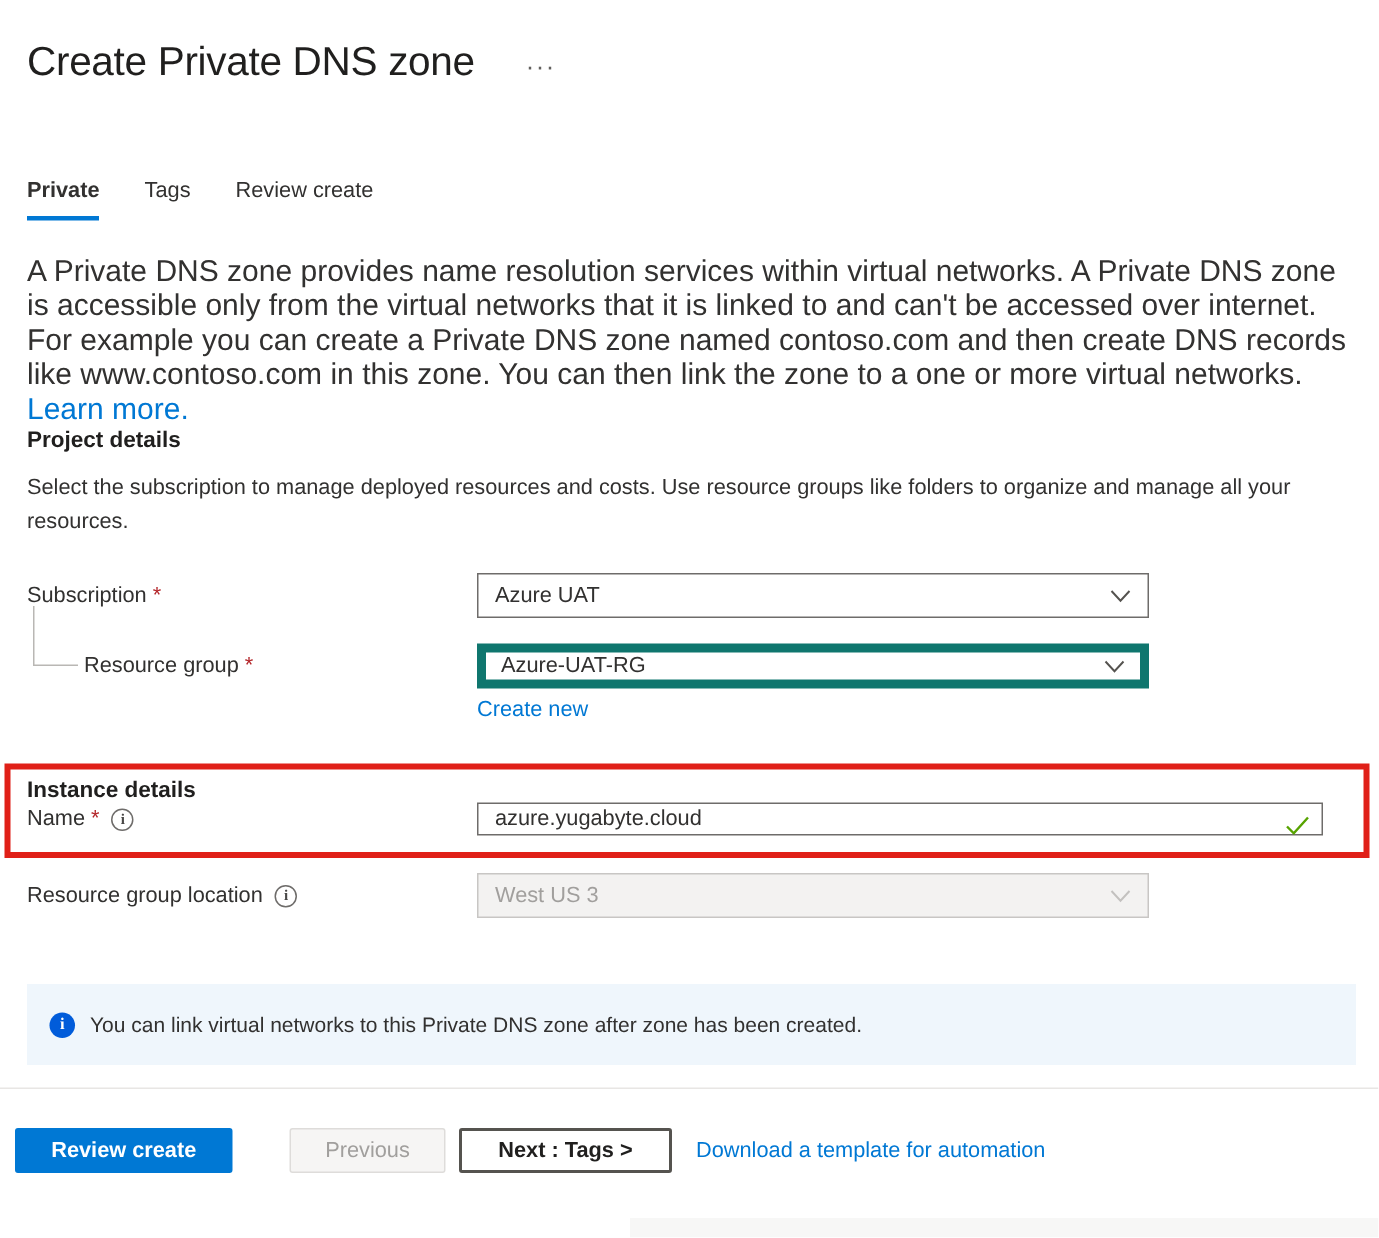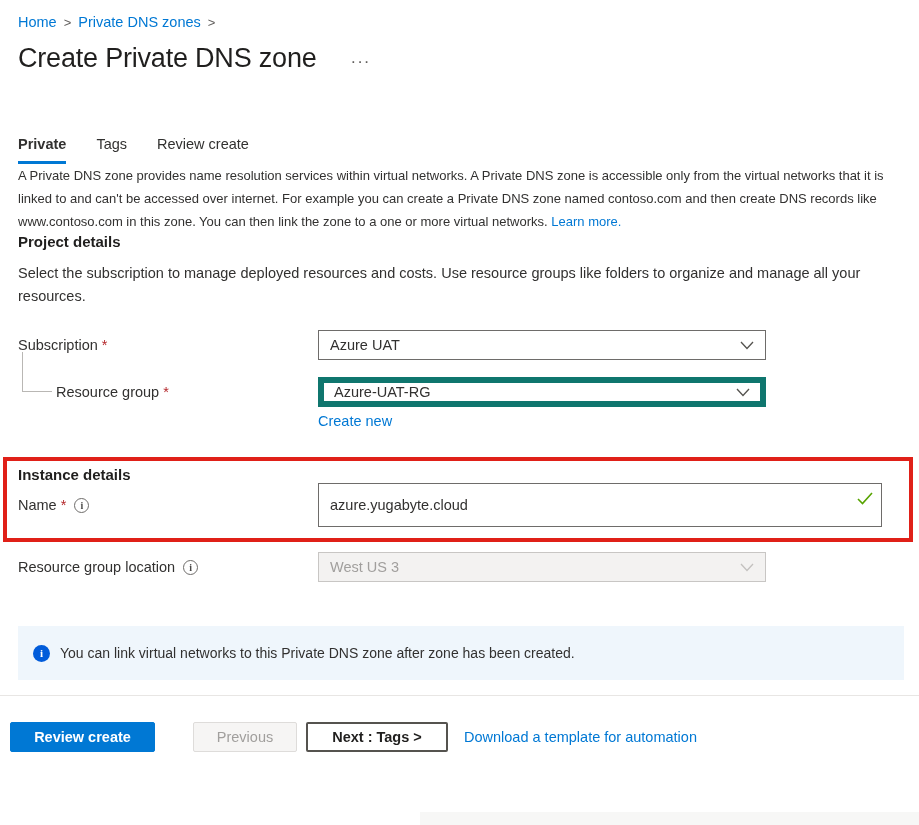--- a/index.html
+++ b/index.html
@@ -23,21 +23,21 @@
   .title-row { display: flex; align-items: center; margin-top: 12px; }
   h1.page-title { font-size: 27px; font-weight: 400; margin: 0; color: #201F1E; letter-spacing: -0.2px; }
   .more-options { color: #605E5C; font-size: 17px; margin-left: 34px; margin-top: 6px; letter-spacing: 1px; cursor: pointer; }
 
   
   .tabs { margin-top: 62px; display: flex; }
   .tab { font-size: 14.5px; margin-right: 30px; padding-bottom: 9px; border-bottom: 3px solid transparent; cursor: pointer; color: #323130; }
   .tab.active { font-weight: 700; border-bottom-color: #0078D4; }
 
   
-  .intro { font-size: 13px; line-height: 23px; width: 884px; }
+  .intro { margin-top: 23px; font-size: 20px; line-height: 23px; width: 884px; }
   a.inline-link { color: #0078D4; text-decoration: none; cursor: pointer; }
 
   h2.section-heading { font-size: 15px; font-weight: 700; color: #201F1E; margin: 0; }
   .project-heading { margin-top: 26px; }
   .section-desc { margin-top: 12px; font-size: 14.5px; line-height: 23px; width: 884px; }
 
   
   .form { margin-top: 22px; }
   .form-row { display: flex; align-items: center; margin-bottom: 17px; position: relative; }
   .form-label { width: 300px; flex: none; font-size: 14.5px; display: flex; align-items: center; }
@@ -68,21 +68,21 @@
 
   
   .highlight-box {
     margin: 28px 0 0 -15px; width: 910px;
     border: 4px solid #E02018;
     padding: 5px 0 11px 11px;
   }
   .instance-heading { margin: 2px 0 13px 0; }
   .input-wrap { position: relative; width: 564px; }
   .text-input {
-    width: 564px; height: 44px; border: 1px solid #6e6c6a; background: #fff;
+    width: 564px; height: 22px; border: 1px solid #6e6c6a; background: #fff;
     font-size: 14.5px; font-family: "Liberation Sans", sans-serif; color: #323130;
     padding: 0 30px 0 11px; outline: none;
   }
   .valid-check { position: absolute; right: 9px; top: 9px; display: flex; }
 
   .location-row { margin-top: 10px; }
 
   
   .info-banner {
     margin-top: 44px; width: 886px; height: 54px; background: #EFF6FC;
@@ -108,23 +108,20 @@
   .btn-next { width: 142px; margin-left: 9px; background: #fff; border: 2px solid #55534f; color: #201F1E; font-weight: 700; }
   .download-link { margin-left: 16px; font-size: 14.5px; }
 
   .bottom-strip { position: absolute; left: 420px; right: 0; bottom: 0; height: 13px; background: #F7F7F6; }
 </style>
 </head>
 <body>
 
 <div class="page">
 
-  <div class="breadcrumb">
-    <a>Home</a><span class="crumb-sep">&gt;</span><a>Private DNS zones</a><span class="crumb-sep">&gt;</span>
-  </div>
 
   <div class="title-row">
     <h1 class="page-title">Create Private DNS zone</h1>
     <span class="more-options">···</span>
   </div>
 
   <div class="tabs">
     <div class="tab active">Private</div>
     <div class="tab">Tags</div>
     <div class="tab">Review create</div>

